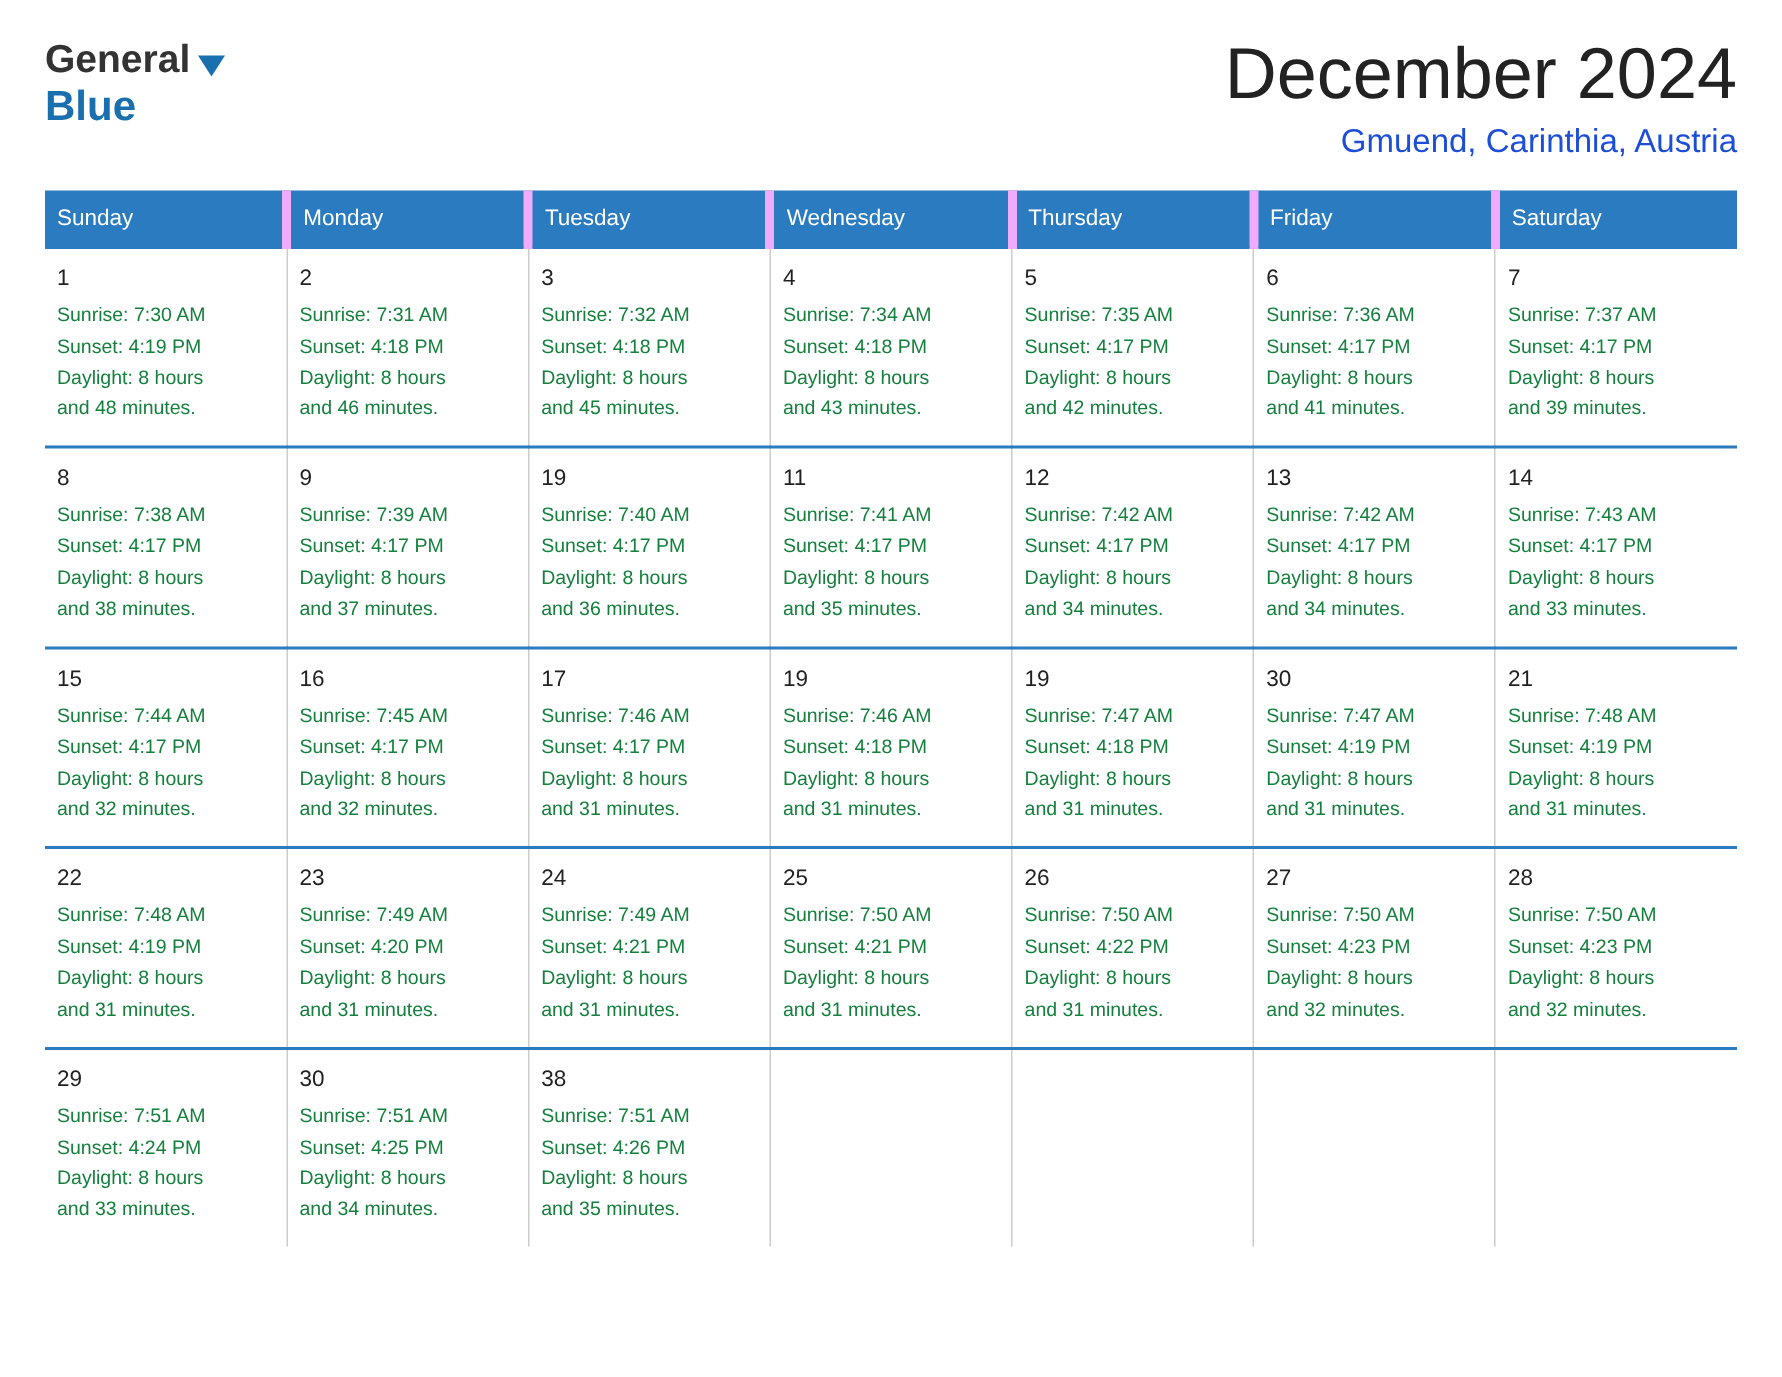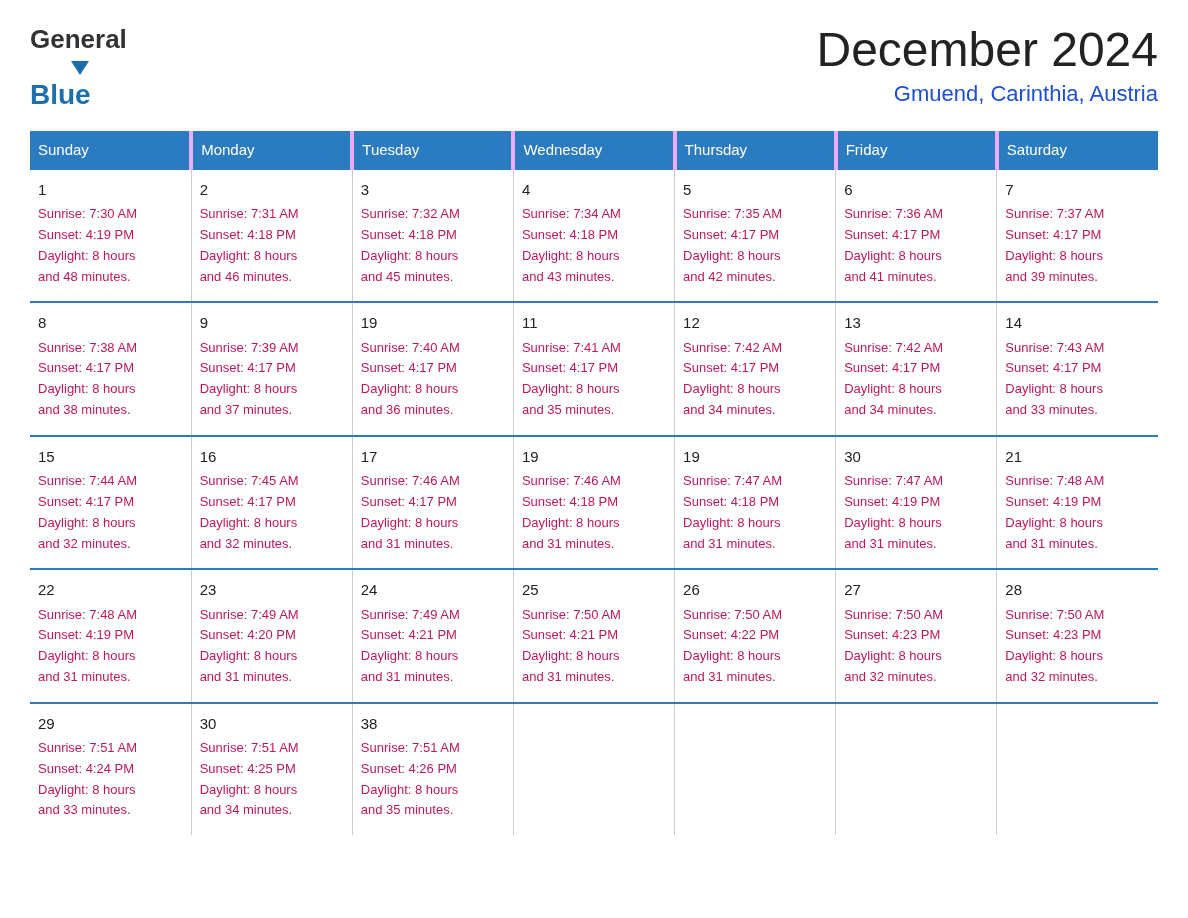--- a/index.html
+++ b/index.html
@@ -42,21 +42,21 @@
     }
     .calendar thead tr {
       background-color: #2a7bbf;
     }
     .calendar thead th {
       color: #ffffff;
       padding: 10px 8px;
       text-align: left;
       font-size: 15px;
       font-weight: normal;
-      border-right: 4px solid #f0abfc;
+      border-right: 6px solid #f0abfc;
     }
     .calendar thead th:last-child {
       border-right: none;
     }
     .calendar tbody tr {
       border-top: 2px solid #2a7bbf;
     }
     .calendar tbody td {
       vertical-align: top;
       padding: 8px 8px 14px 8px;
@@ -71,27 +71,27 @@
     }
     .day-number {
       font-size: 15px;
       font-weight: normal;
       display: block;
       margin-bottom: 3px;
       color: #222;
     }
     .day-info {
       font-size: 13px;
-      color: #be185d;
+      color: #15803d;
       line-height: 1.6;
     }
     .logo-wrapper {
       display: flex;
-      flex-direction: column;
-      align-items: center;
+      flex-direction: row;
+      align-items: flex-end;
     }
     .logo-general {
       font-size: 26px;
       font-weight: bold;
       color: #333;
     }
     .logo-blue-text {
       font-size: 28px;
       font-weight: bold;
       color: #1a6faf;

